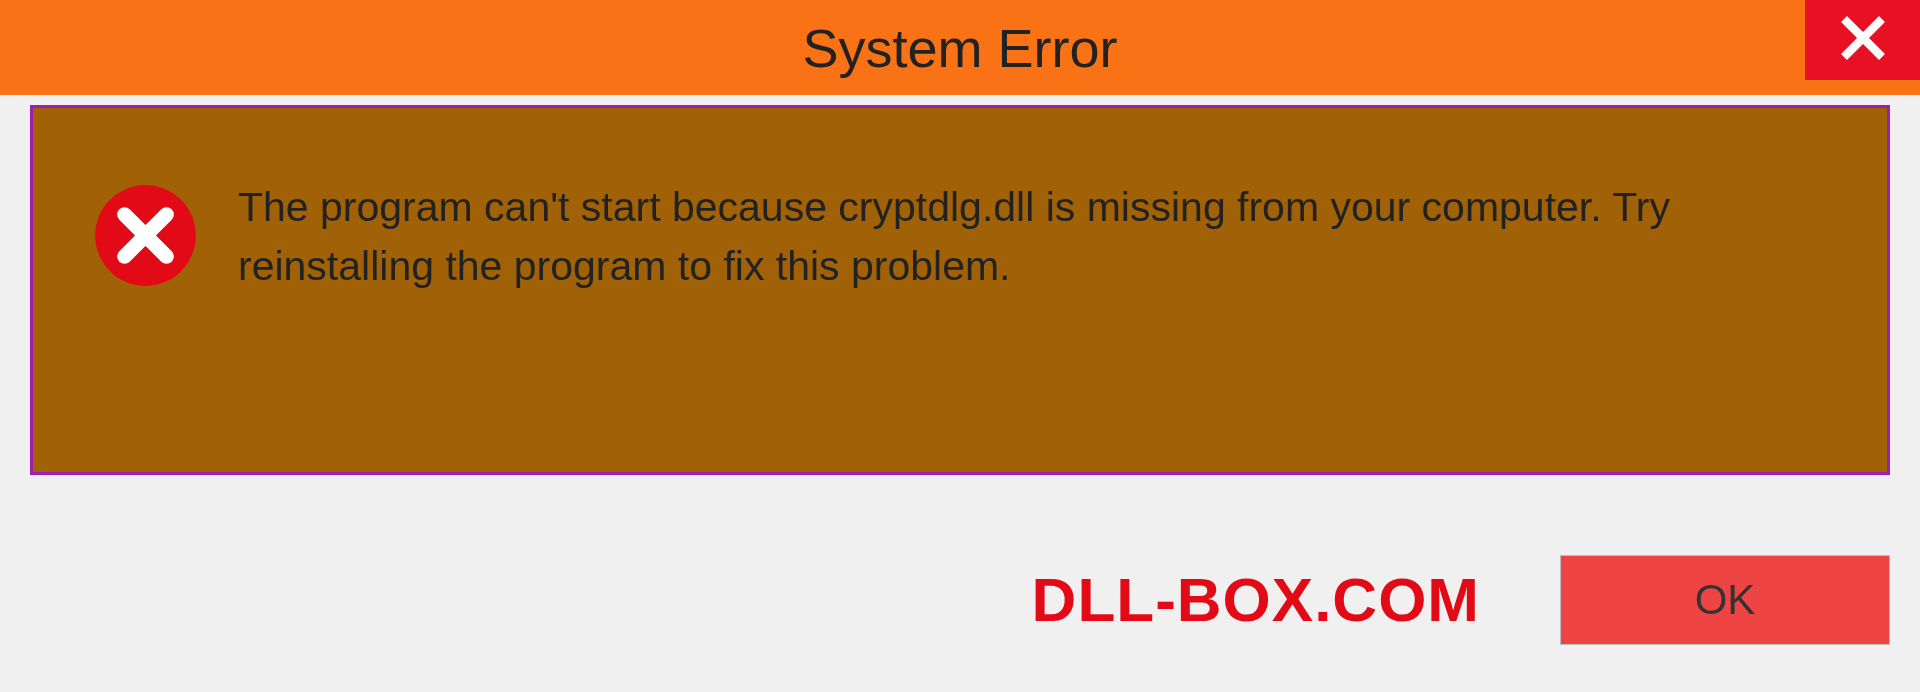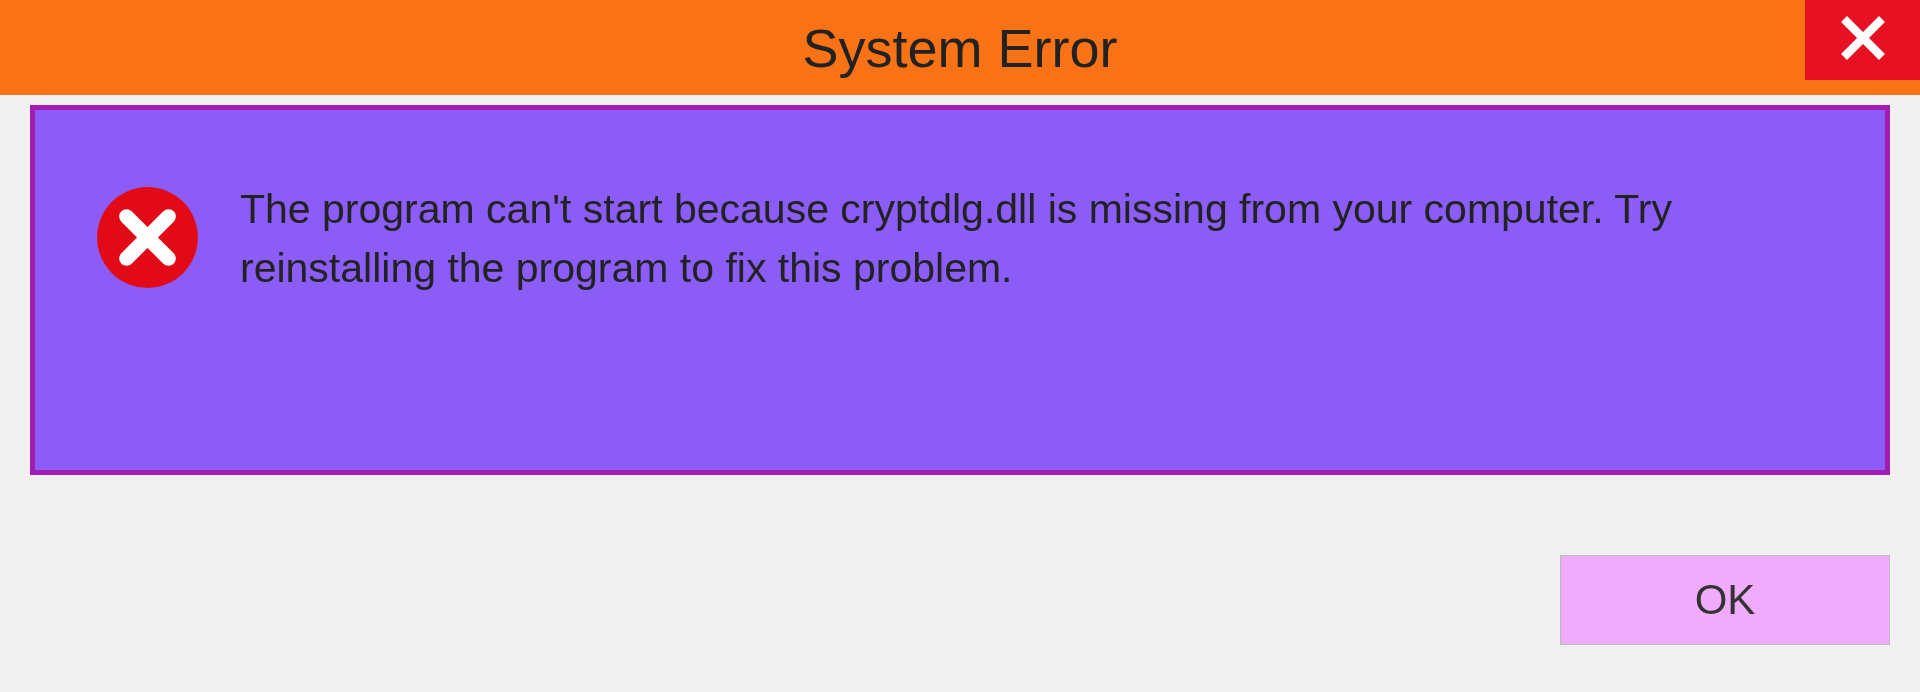--- a/index.html
+++ b/index.html
@@ -44,22 +44,22 @@
     .close-btn svg {
       width: 48px;
       height: 48px;
     }
     .content-area {
       position: absolute;
       left: 30px;
       right: 30px;
       top: 105px;
       height: 370px;
-      background: #8b5cf6;
-      border: 5px solid #a21caf;
+      background: #a16207;
+      border: 3px solid #a21caf;
       display: flex;
       align-items: flex-start;
       padding: 70px 68px 40px 60px;
     }
     .error-icon {
       flex: 0 0 auto;
       width: 105px;
       height: 105px;
       margin-right: 40px;
       margin-top: 5px;
@@ -88,21 +88,21 @@
       font-size: 62px;
       font-weight: 800;
       color: #e20a17;
       letter-spacing: 1px;
       margin-right: 80px;
       font-family: Arial, sans-serif;
     }
     .ok-button {
       width: 330px;
       height: 90px;
-      background: #f0abfc;
+      background: #ef4444;
       border: 1px solid #bcbcbc;
       font-size: 42px;
       color: #333;
       display: flex;
       align-items: center;
       justify-content: center;
       cursor: pointer;
       font-family: inherit;
     }
   </style>
@@ -124,14 +124,15 @@
   <div class="error-icon">
     <svg viewBox="0 0 100 100">
       <circle cx="50" cy="50" r="48" fill="#e20a17"></circle>
       <path d="M30 30 L70 70 M70 30 L30 70" stroke="#ffffff" stroke-width="14" stroke-linecap="round" fill="none"></path>
     </svg>
   </div>
   <div class="message">The program can't start because cryptdlg.dll is missing from your computer. Try reinstalling the program to fix this problem.</div>
 </div>
 
 <div class="footer">
+  <div class="watermark">DLL-BOX.COM</div>
   <button class="ok-button">OK</button>
 </div>
 
 </body></html>

